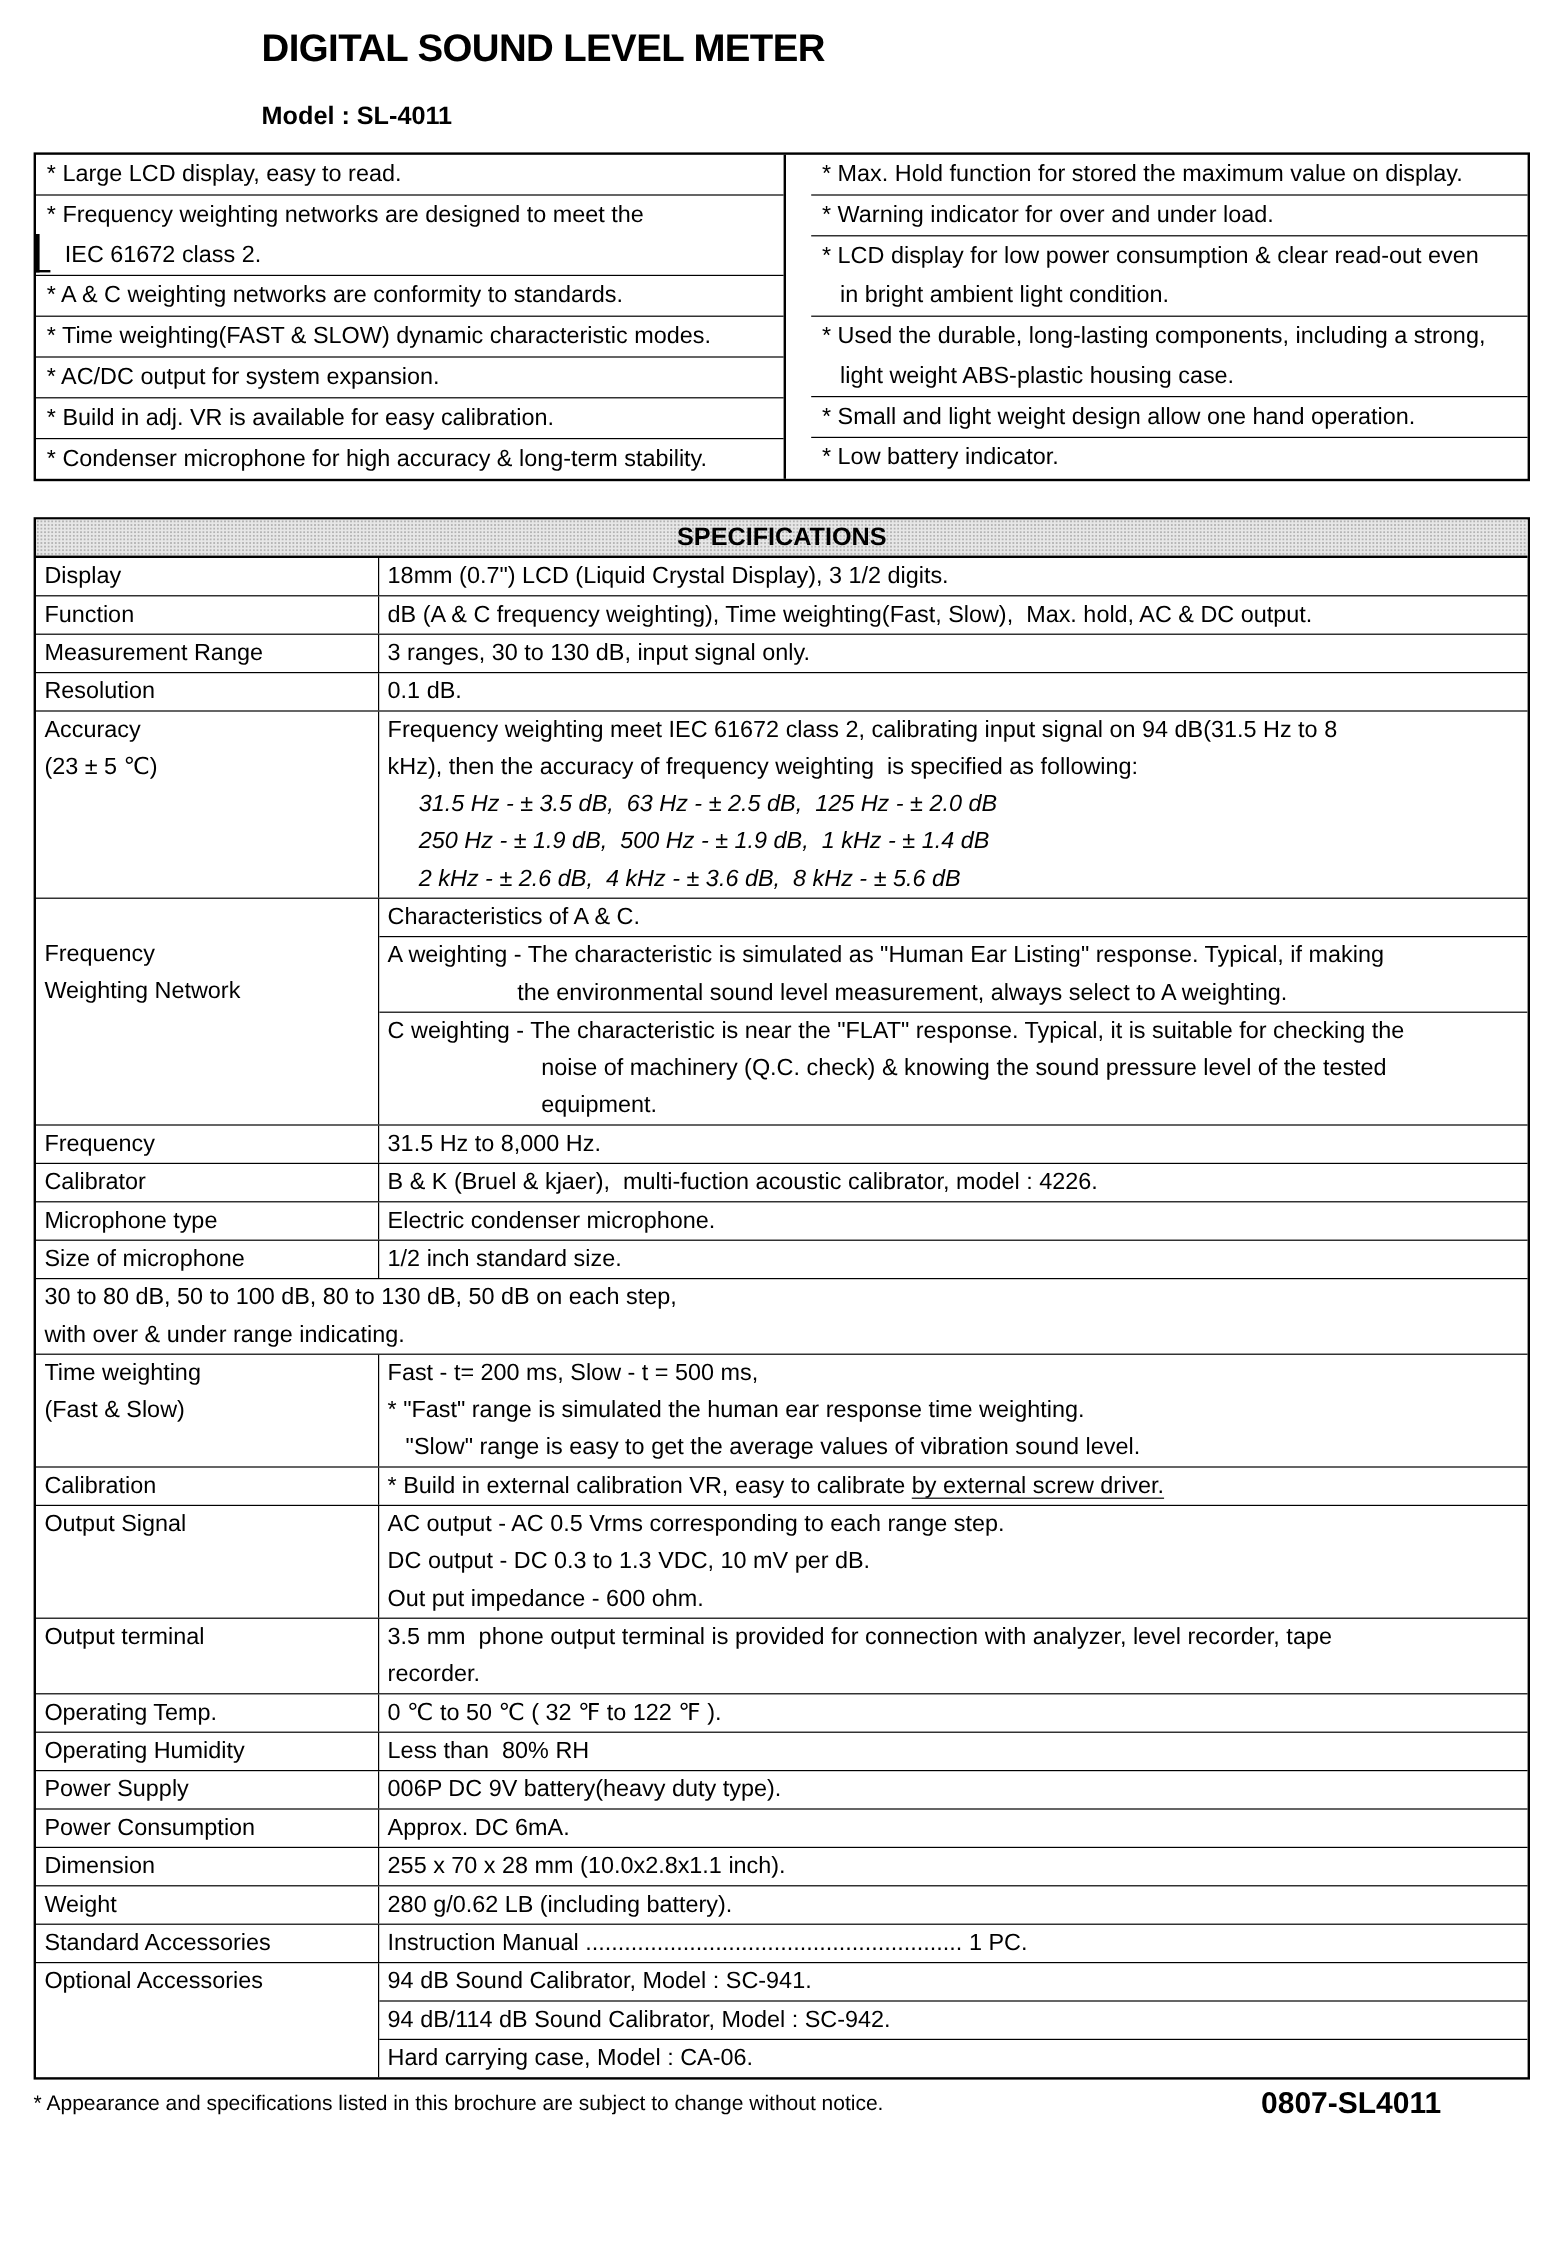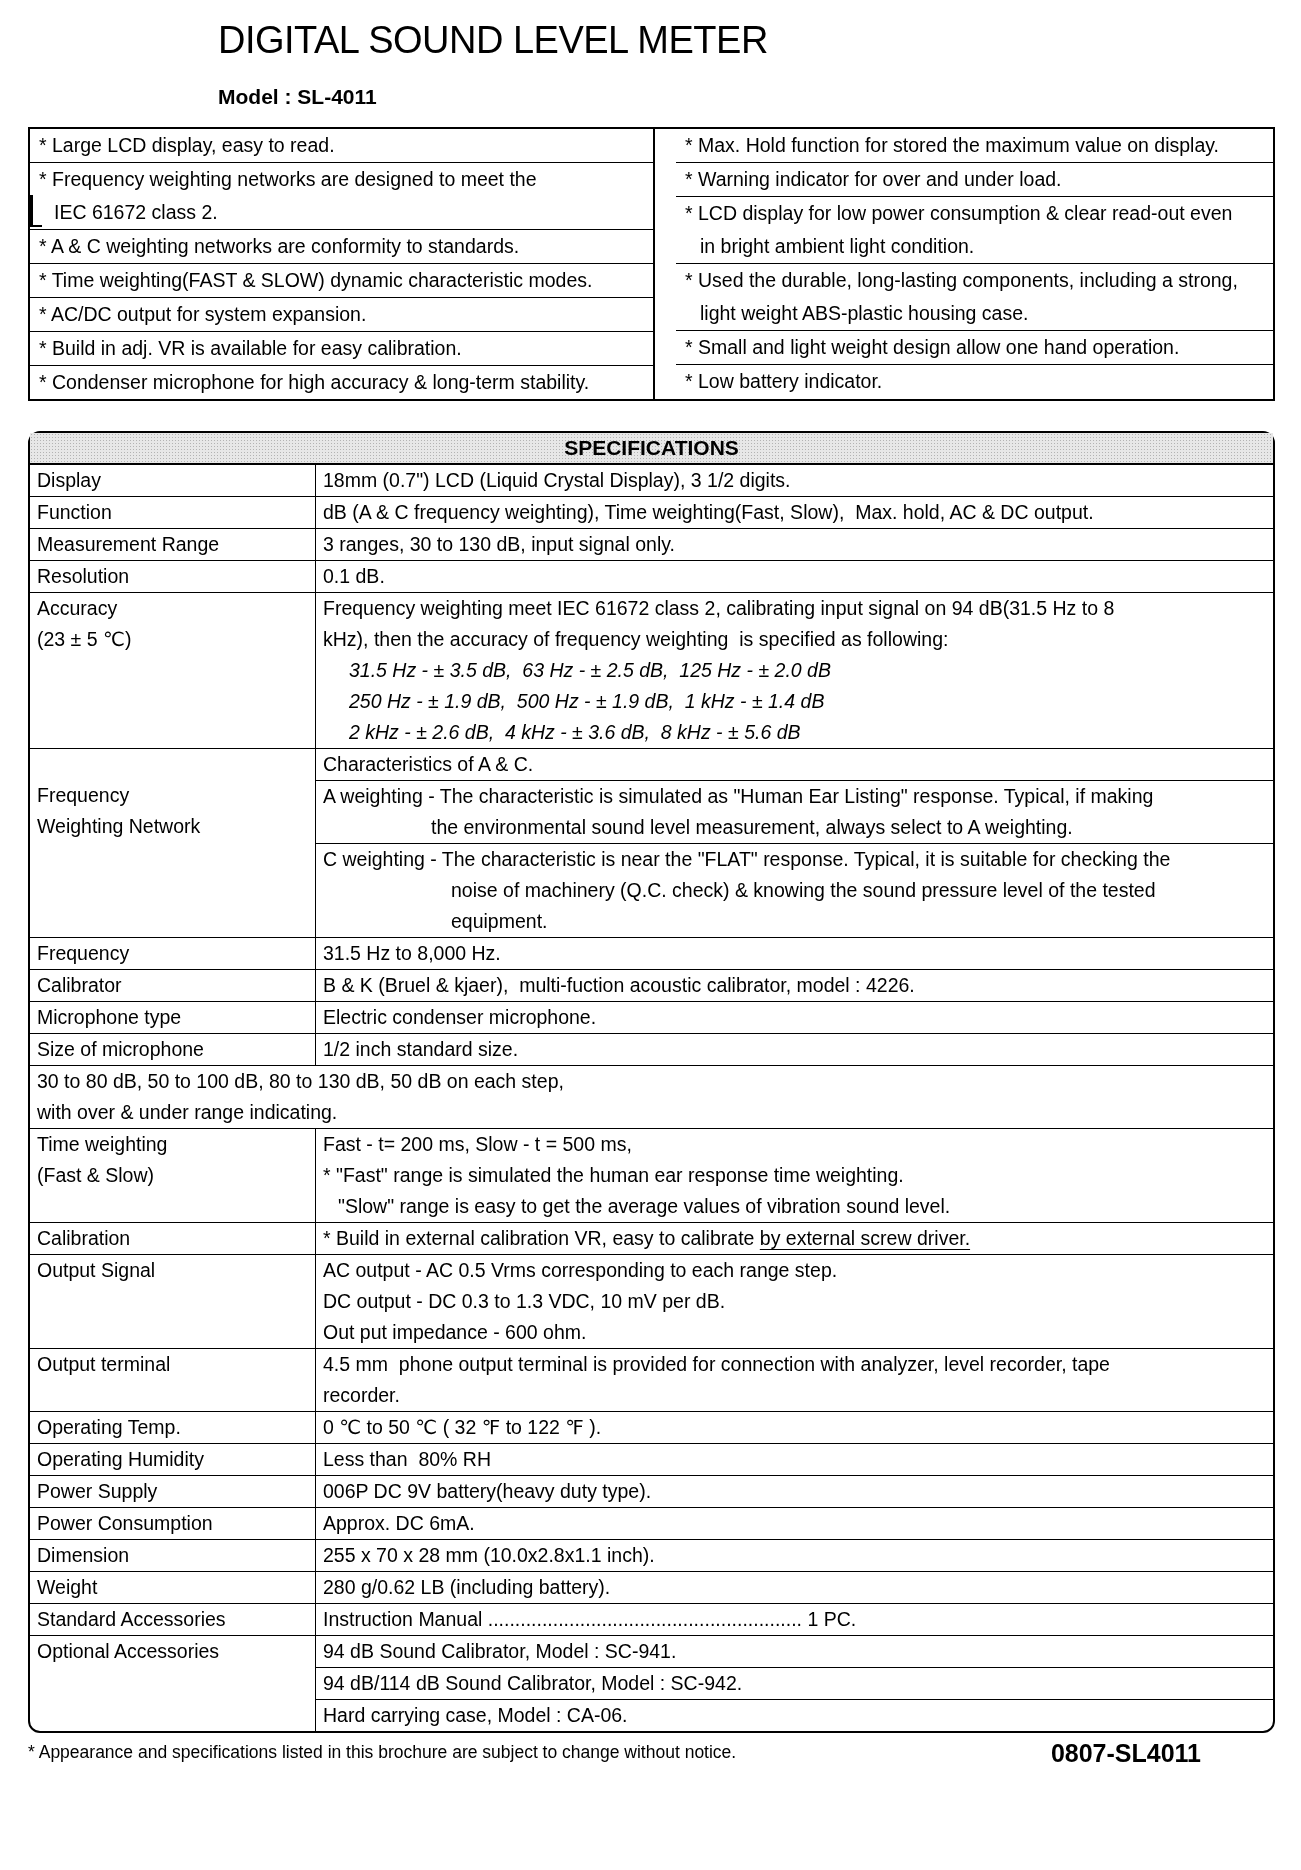--- a/index.html
+++ b/index.html
@@ -5,21 +5,21 @@
   html,body { margin:0; padding:0; background:#fff; }
   body {
     width:1301px; height:1870px; position:relative; overflow:hidden;
     font-family:"Liberation Sans","DejaVu Sans",sans-serif; color:#000;
     -webkit-font-smoothing:antialiased;
   }
   .page { position:relative; padding-top:16px; }
 
   
   .title {
-    margin-left:218px; font-size:38px; font-weight:normal; line-height:48px;
+    margin-left:218px; font-size:32px; font-weight:bold; line-height:48px;
     letter-spacing:-0.5px; white-space:pre;
   }
   .model {
     margin-left:218px; font-size:21px; font-weight:bold; line-height:36px;
     margin-top:15px; white-space:pre;
   }
 
   
   .tbl { width:1243px; margin-left:28px; border:2px solid #000; background:#fff; }
   .band {
@@ -38,21 +38,21 @@
   .feat-col.right { flex:1;padding-left:21px; }
   .frow { border-bottom:1.5px solid #000; padding-left:9px; }
   .feat-col .frow:last-child { border-bottom:none; }
   .frow .line { height:33px; line-height:33px; }
   .stray {
     position:absolute; left:0; top:66px; width:9px; height:30px;
     border-left:3px solid #000; border-bottom:2px solid #000;
   }
 
   
-  .specs { margin-top:30px;border-radius:12px; }
+  .specs { margin-top:30px; }
   .srow { display:flex; border-bottom:1.5px solid #000; }
   .spec-body .srow:last-child { border-bottom:none; }
   .slabel { width:278px; flex-shrink:0; border-right:1.5px solid #000; padding-left:7px; }
   .sval  { flex:1; padding-left:7px; overflow:hidden; }
   .sval.nopad { padding-left:0; }
   .sub { border-bottom:1.5px solid #000; padding-left:7px; }
   .sval .sub:last-child { border-bottom:none; }
   .padtop { padding-top:31px; }
 
   .it     { font-style:italic; padding-left:26px; }
@@ -277,21 +277,21 @@
           <div class="line">DC output - DC 0.3 to 1.3 VDC, 10 mV per dB.</div>
           <div class="line">Out put impedance - 600 ohm.</div>
         </div>
       </div>
 
       <div class="srow">
         <div class="slabel">
             <div class="line">Output terminal</div>
           </div>
         <div class="sval">
-          <div class="line">4.5 mm  phone output terminal is provided for connection with analyzer, level recorder, tape</div>
+          <div class="line">3.5 mm  phone output terminal is provided for connection with analyzer, level recorder, tape</div>
           <div class="line">recorder.</div>
         </div>
       </div>
 
       <div class="srow">
         <div class="slabel">
             <div class="line">Operating Temp.</div>
           </div>
         <div class="sval">
             <div class="line">0 ℃ to 50 ℃ ( 32 ℉ to 122 ℉ ).</div>

